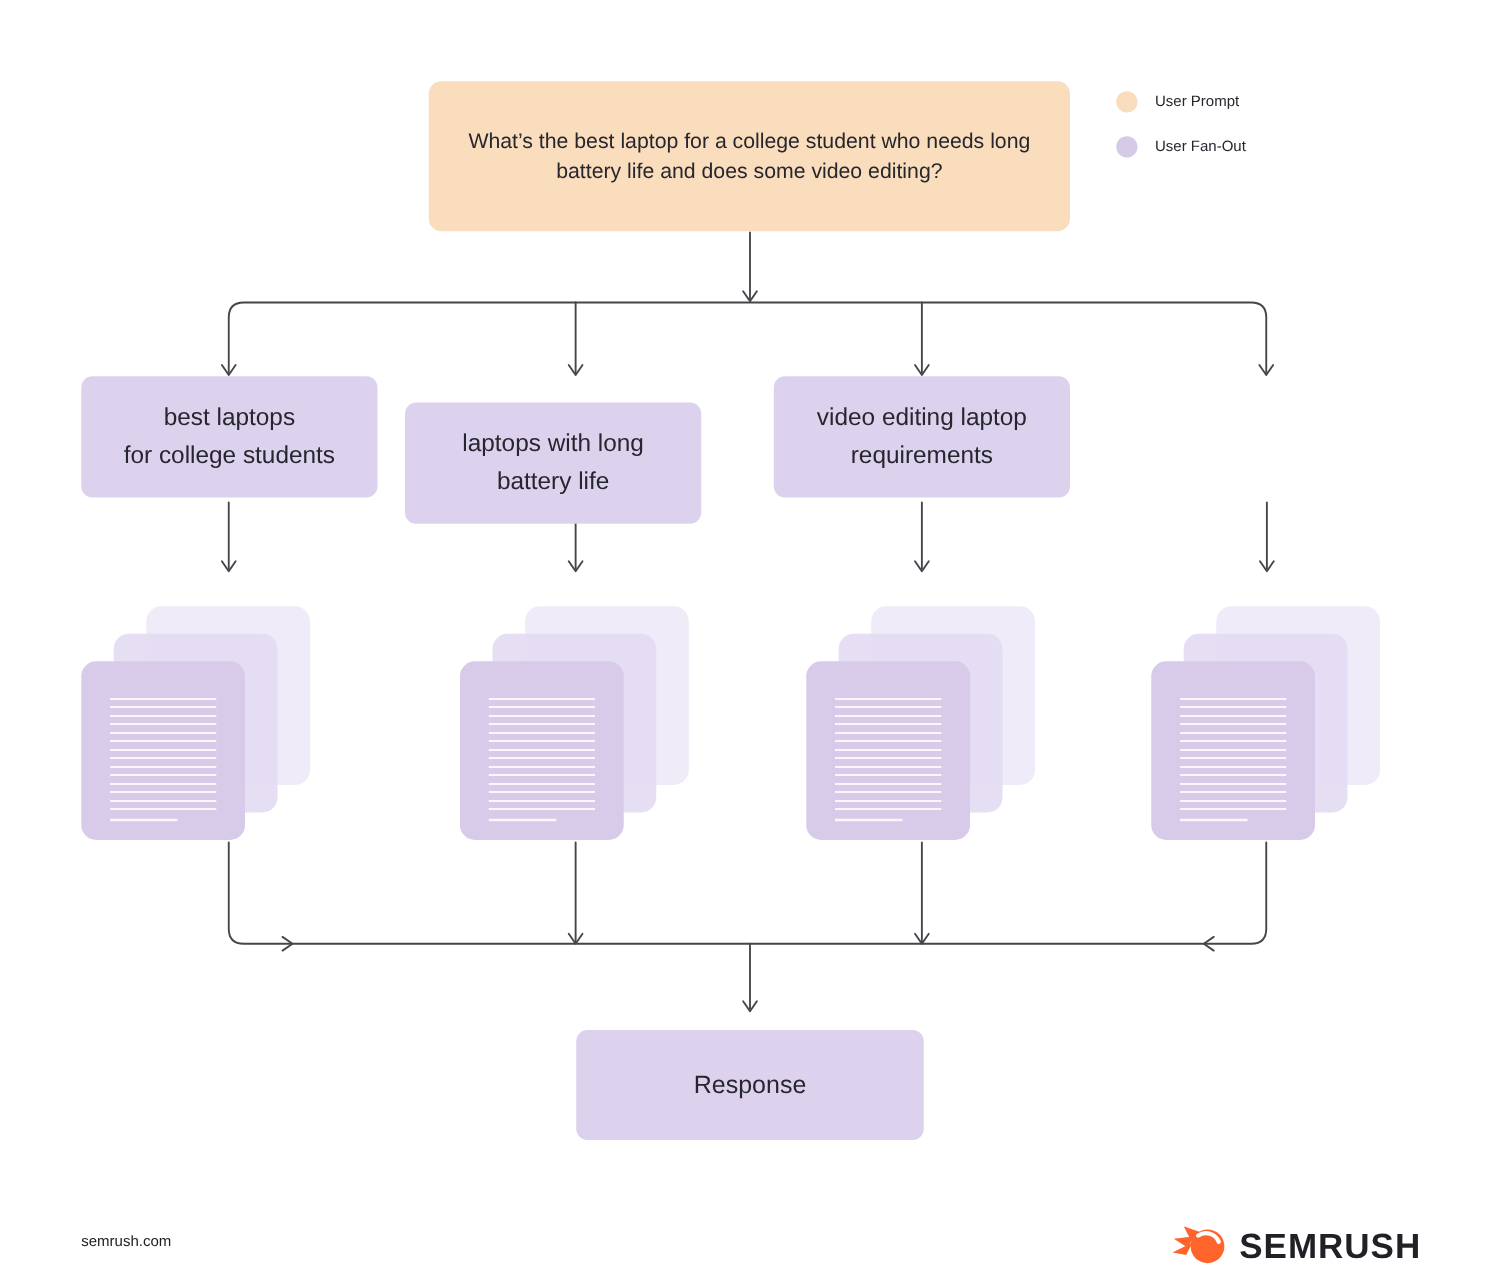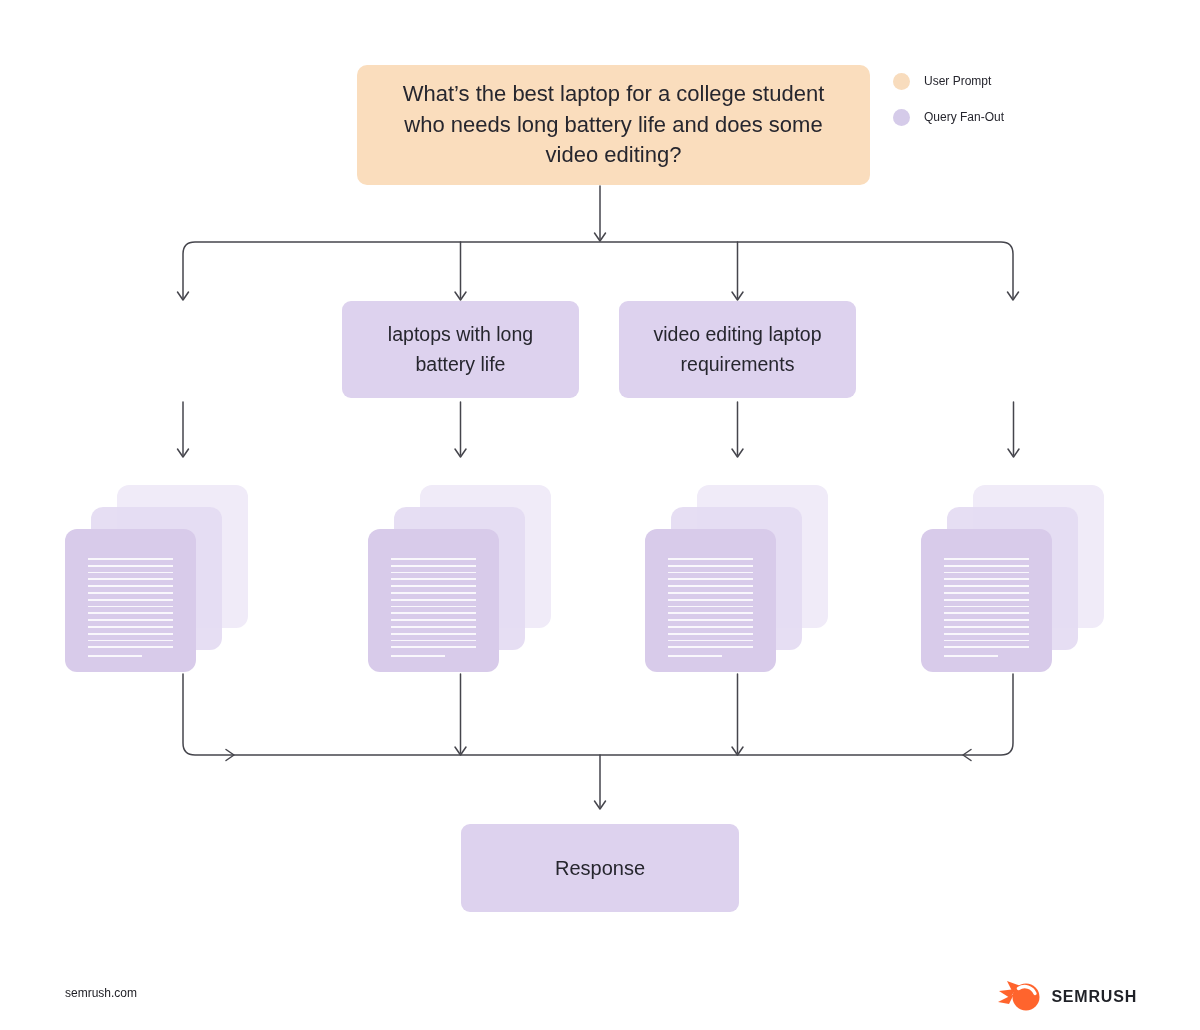--- a/index.html
+++ b/index.html
@@ -9,28 +9,28 @@
   }
   svg.connectors{position:absolute;left:0;top:0;}
   svg.connectors path, svg.connectors polyline{
     fill:none;stroke:#45454C;stroke-width:1.5;stroke-linejoin:round;stroke-linecap:round;
   }
   .node{
     position:absolute;display:flex;align-items:center;justify-content:center;
     text-align:center;border-radius:9px;box-sizing:border-box;
   }
   .prompt-box{
-    left:357px;top:65px;width:513px;height:120px;background:#FADDBD;
-    font-size:22px;line-height:1.4;padding:10px 28px;border-radius:10px;
+    left:343px;top:65px;width:513px;height:120px;background:#FADDBD;
+    font-size:17px;line-height:1.4;padding:10px 28px;border-radius:10px;
   }
   .query-box{
     top:301px;width:237px;height:97px;background:#DDD2EE;
     font-size:19.5px;line-height:1.5;white-space:pre-line;padding:6px 10px;
   }
-  .q1{left:65px;} .q2{left:342px;} .q3{left:619px;justify-content:center;} .q4{left:895px;}
+  .q1{left:65px;} .q2{left:324px;margin-top:21px;} .q3{left:619px;justify-content:center;} .q4{left:895px;}
   .response-box{
     left:461px;top:812px;width:278px;height:88px;background:#DDD2EE;font-size:20px;margin-top:12px;
   }
   
   .legend{position:absolute;left:893px;top:68px;}
   .legend-item{display:flex;align-items:center;gap:14px;height:26px;margin-bottom:10px;}
   .legend-dot{width:17px;height:17px;border-radius:50%;flex:0 0 auto;}
   .dot-peach{background:#F8DCBD;}
   .dot-purple{background:#D5CBE9;}
   .legend-label{font-size:12px;}
@@ -47,21 +47,21 @@
       rgba(255,255,255,0.85) 0px, rgba(255,255,255,0.85) 1.8px,
       rgba(0,0,0,0) 1.8px, rgba(0,0,0,0) 6.8px);
   }
   .doc-lines::after{
     content:"";position:absolute;left:0;top:97px;height:1.8px;width:63%;
     background:rgba(255,255,255,0.85);
   }
   
   .site-url{position:absolute;left:65px;top:986px;font-size:12px;color:#1C1C22;}
   .brand{position:absolute;right:63px;top:978px;display:flex;align-items:center;gap:8px;}
-  .brand-wordmark{font-size:16px;font-weight:bold;letter-spacing:0.8px;color:#1F2127;}
+  .brand-wordmark{font-size:28px;font-weight:bold;letter-spacing:0.8px;color:#1F2127;}
 </style>
 </head>
 <body>
 
 <div class="canvas">
 
   <svg class="connectors" width="1200" height="1030" viewBox="0 0 1200 1030" aria-hidden="true">
 
     <path d="M600 186 V239"></path>
     <polyline points="594.5,233 600,241 605.5,233"></polyline>
@@ -99,24 +99,28 @@
     <span>What’s the best laptop for a college student who needs long battery life and does some video editing?</span>
   </div>
 
   <div class="legend">
     <div class="legend-item">
       <span class="legend-dot dot-peach"></span>
       <span class="legend-label">User Prompt</span>
     </div>
     <div class="legend-item">
       <span class="legend-dot dot-purple"></span>
-      <span class="legend-label">Query Fan-Out</span>
+      <span class="legend-label">User Fan-Out</span>
     </div>
   </div>
 
+  <div class="node query-box q1">
+    <span>best laptops
+for college students</span>
+  </div>
   <div class="node query-box q2">
     <span>laptops with long
 battery life</span>
   </div>
   <div class="node query-box q3">
     <span>video editing laptop
 requirements</span>
   </div>
 
   <div class="doc-stack s1">

